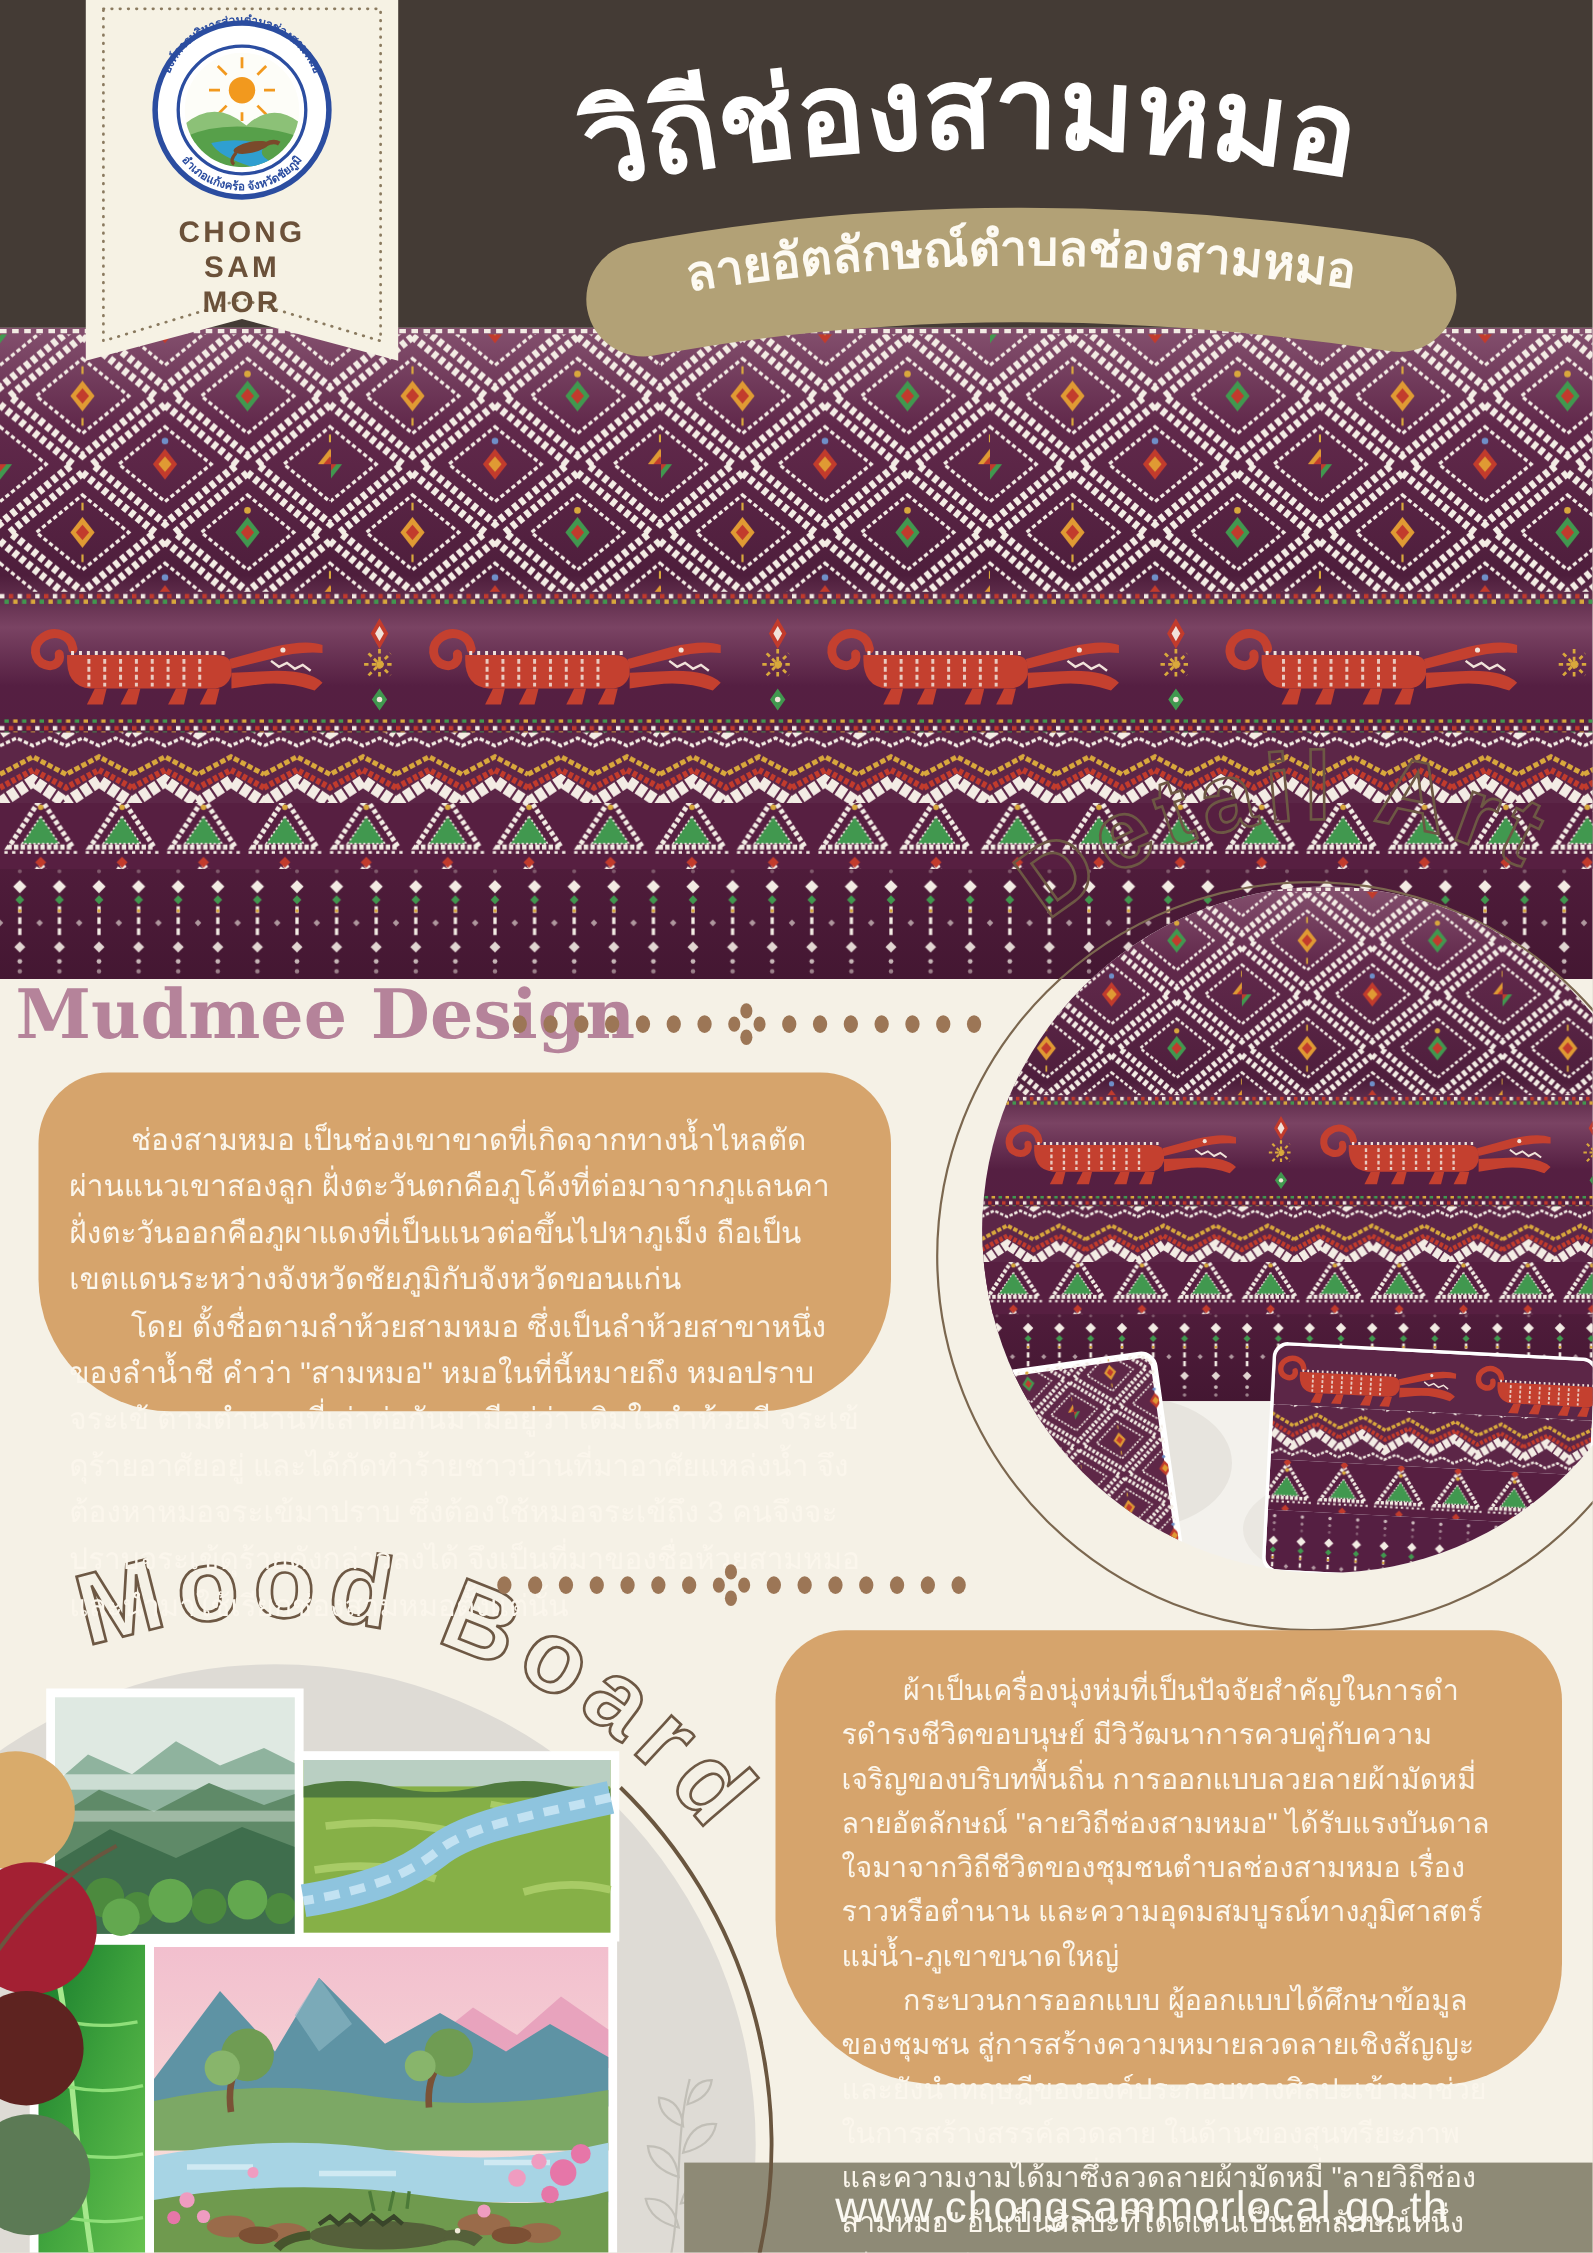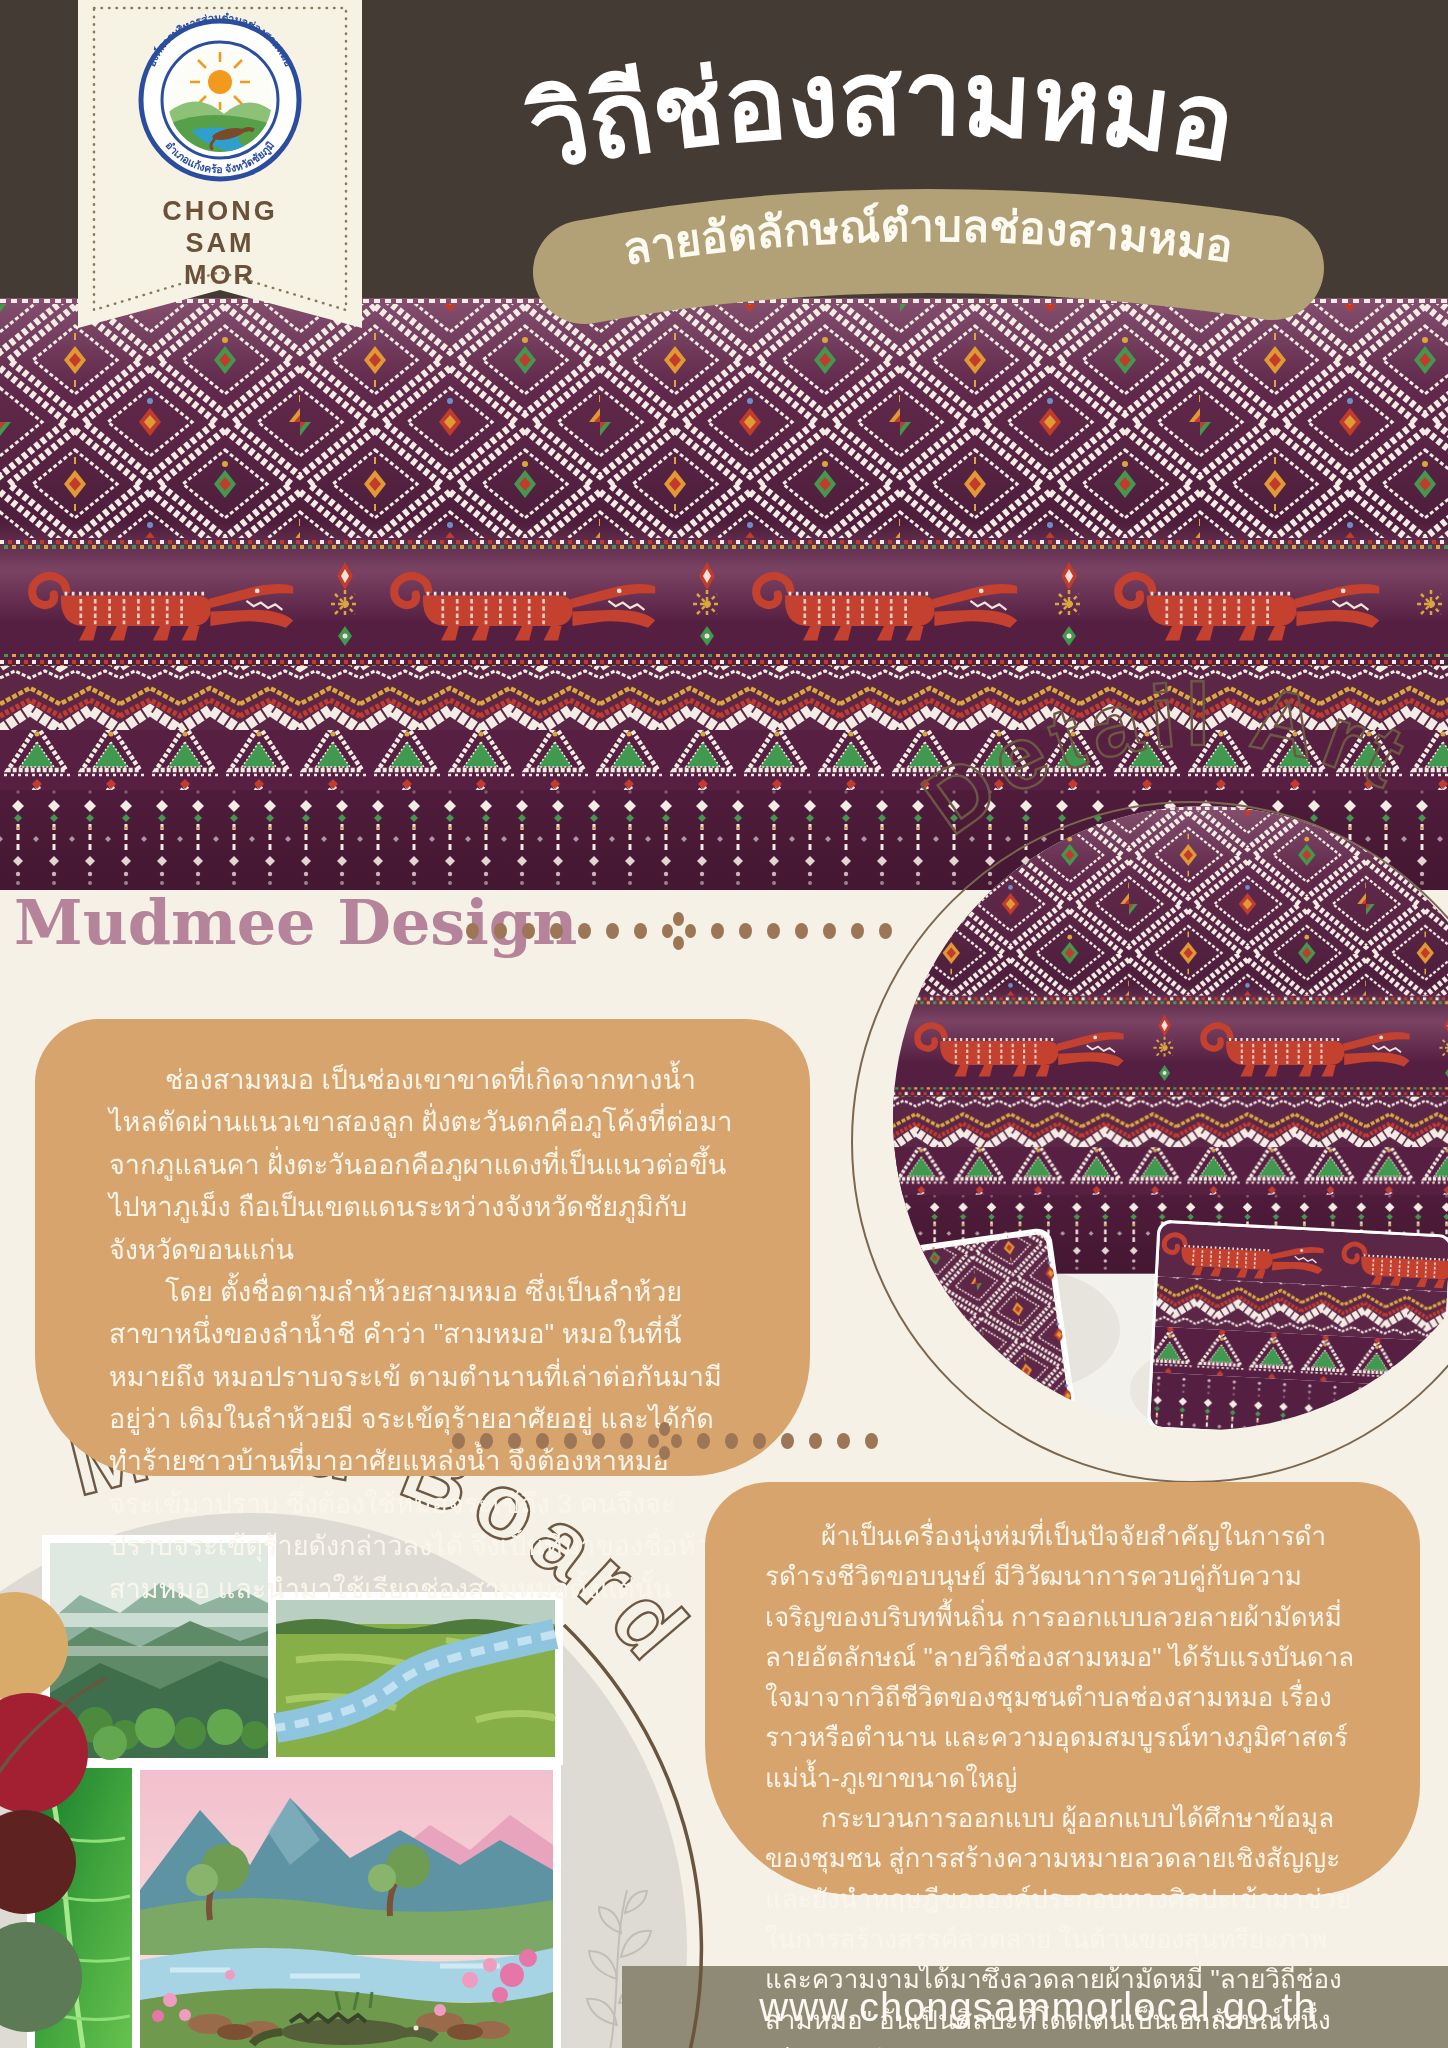--- a/index.html
+++ b/index.html
@@ -12,22 +12,22 @@
             font-size:62px;color:#b5839a;letter-spacing:0;}
   
   .dotrow{display:flex;align-items:center;gap:15px;}
   .dot{width:13px;height:16px;border-radius:50%;background:#9c7656;}
   .dflower{position:relative;width:34px;height:38px;}
   .dflower span{position:absolute;width:11px;height:14px;border-radius:50%;background:#9c7656;}
   .dflower .pt{left:11px;top:0;} .dflower .pb{left:11px;bottom:0;}
   .dflower .pl{left:0;top:12px;} .dflower .pr{right:0;top:12px;}
   
   .tanbox{position:absolute;background:#d6a46c;color:#fbf6ec;z-index:2;}
-  .box1{left:35px;top:975px;width:775px;height:457px;border-radius:64px 64px 120px 120px;
-        padding:40px 74px;box-sizing:border-box;margin-top:44px;}
+  .box1{left:35px;top:975px;width:775px;height:308px;border-radius:64px 64px 120px 120px;
+        padding:40px 28px;box-sizing:border-box;}
   .box2{left:705px;top:1482px;width:715px;height:413px;border-radius:64px 64px 110px 150px;
         padding:34px 60px;box-sizing:border-box;}
   .tanbox p{margin:0;font-size:27px;line-height:1.57;text-indent:56px;}
   .box2 p{font-size:26px;line-height:1.55;}
   
   .pinrow{left:736px;top:1902px;display:flex;align-items:center;gap:16px;color:#4b443b;
           font-size:29px;width:700px;}
   .urlbar{left:628px;top:1966px;width:820px;height:82px;display:flex;align-items:center;
           justify-content:center;z-index:3;}
   .urlbar a{color:#fbf9f2;font-size:40px;letter-spacing:1px;text-decoration:none;}

